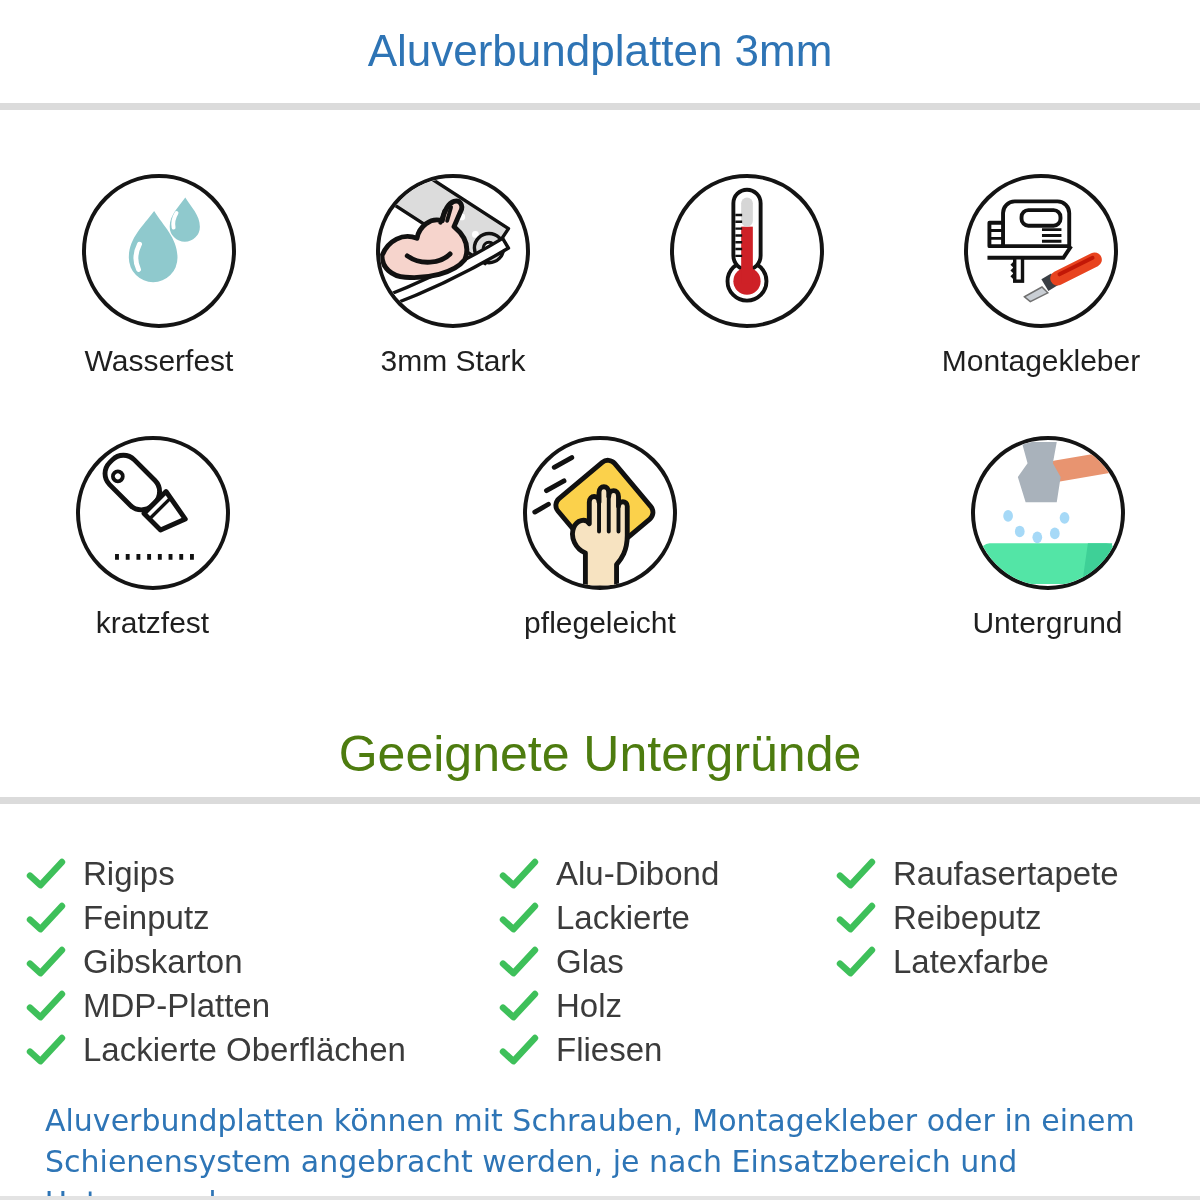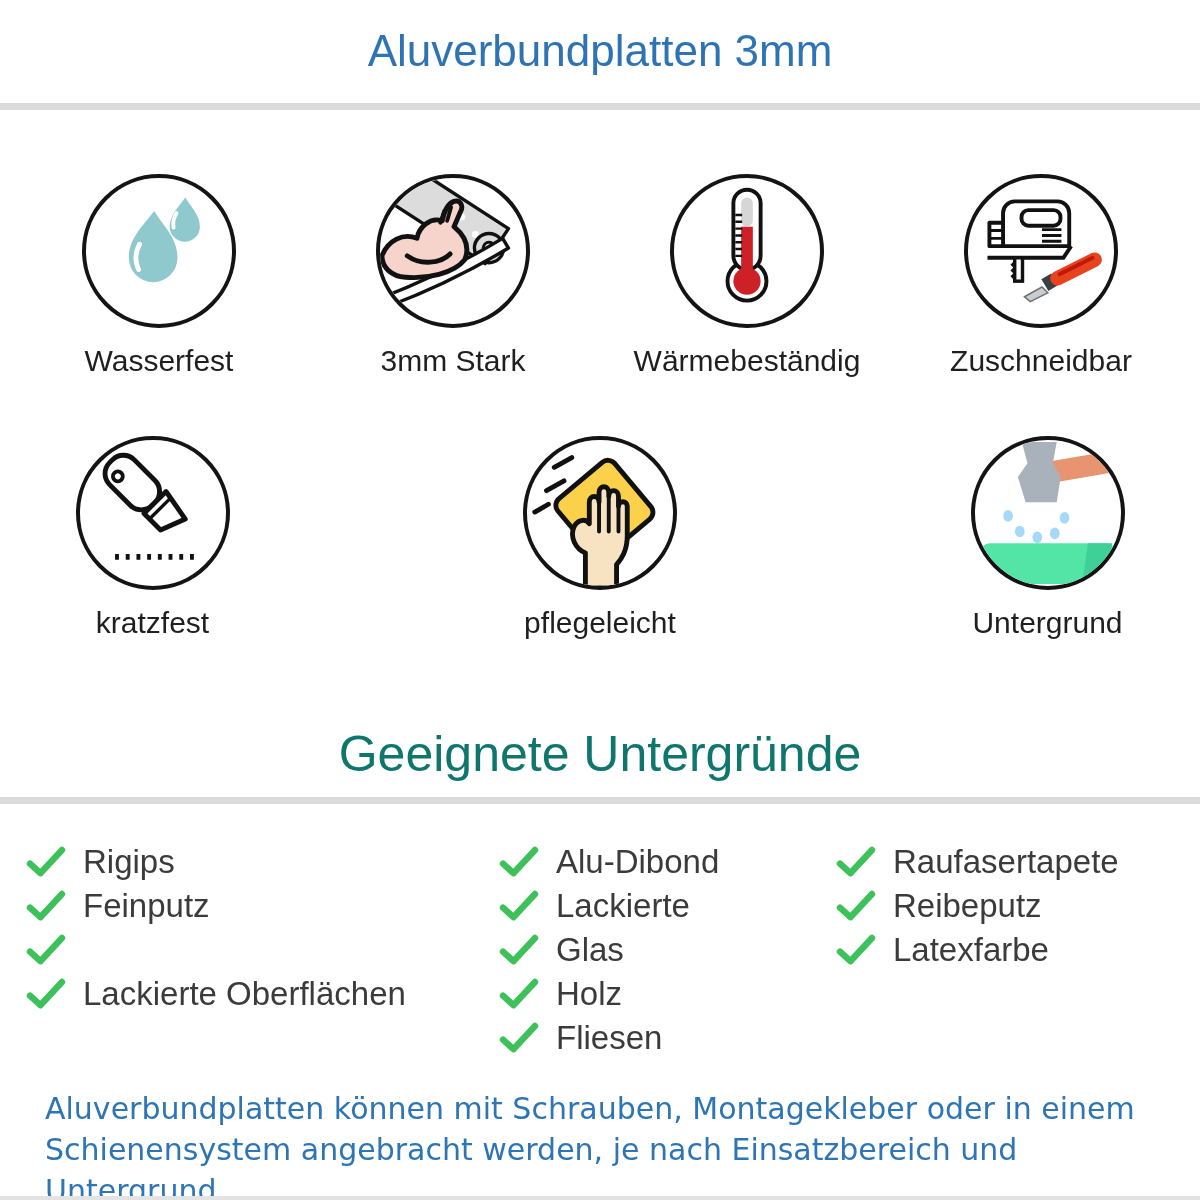--- a/index.html
+++ b/index.html
@@ -6,41 +6,41 @@
   .canvas{
     position:relative;width:1200px;height:1200px;background:#ffffff;overflow:hidden;
     font-family:"Liberation Sans", sans-serif;
   }
   .title{
     margin:22px 0 0 0;text-align:center;font-size:44px;line-height:58px;
     font-weight:400;color:#2e74b5;letter-spacing:0px;
   }
   .subtitle{
     margin:84px 0 0 0;text-align:center;font-size:50px;line-height:60px;
-    font-weight:400;color:#0f766e;
+    font-weight:400;color:#4d7c0f;
   }
   .divider{height:7px;background:#dbdbdb;width:100%;}
   .divider.top{margin-top:23px;}
   .divider.mid{margin-top:13px;}
   .features-row{display:flex;justify-content:center;align-items:flex-start;}
   .features-row.row-1{margin-top:64px;}
   .features-row.row-2{margin-top:58px;justify-content:space-between;}
   .row-1 .feature{width:294px;}
   .row-2 .feature{width:305px;}
   .feature{display:flex;flex-direction:column;align-items:center;}
   .icon-circle{
     width:146px;height:146px;border:4px solid #141414;border-radius:50%;
     overflow:hidden;background:#fff;flex:0 0 auto;
   }
   .icon-circle svg{width:146px;height:146px;display:block;}
   .feature-label{
     margin-top:16px;font-size:30px;line-height:34px;color:#1f1f1f;
     text-align:center;white-space:nowrap;
   }
-  .checklist{display:flex;align-items:flex-start;padding-left:25px;margin-top:36px;}
+  .checklist{display:flex;align-items:flex-start;padding-left:25px;margin-top:48px;}
   .col{list-style:none;margin:0;padding:0;}
   .col-1{width:473px;}
   .col-2{width:337px;}
   .col-3{width:350px;}
   .check-item{display:flex;align-items:center;height:44px;}
   .check{width:42px;height:32px;margin-right:16px;flex:0 0 auto;}
   .check svg{width:42px;height:32px;display:block;}
   .check-label{font-size:33px;color:#3b3b3b;white-space:nowrap;}
   .footer{
     margin:28px 0 0 0;padding:0 45px;color:#2e75b6;
@@ -99,21 +99,20 @@
             <line x1="63" y1="38" x2="70" y2="38"></line>
               <line x1="63" y1="45" x2="70" y2="45"></line>
             <line x1="63" y1="52" x2="70" y2="52"></line>
               <line x1="63" y1="59" x2="70" y2="59"></line>
             <line x1="63" y1="66" x2="70" y2="66"></line>
               <line x1="63" y1="73" x2="70" y2="73"></line>
             <line x1="63" y1="80" x2="70" y2="80"></line>
           </g>
         </svg>
       </div>
-      <div class="feature-label">Wärmebeständig</div>
     </div>
 
     <div class="feature">
       <div class="icon-circle">
         <svg viewBox="0 0 150 150">
           <g fill="#fff" stroke="#111" stroke-width="4" stroke-linejoin="round">
             <path d="M48 24 h44 a12 12 0 0 1 12 12 v34 h-68 v-34 a12 12 0 0 1 12 -12 z"></path>
             <path d="M62 33 h26 a7 7 0 0 1 7 7 v2 a7 7 0 0 1 -7 7 h-26 a7 7 0 0 1 -7 -7 v-2 a7 7 0 0 1 7 -7 z"></path>
             <rect x="22" y="46" width="14" height="24"></rect>
           </g>
@@ -126,21 +125,21 @@
           </g>
           <path d="M20 82 H98 L106 70" fill="none" stroke="#111" stroke-width="4" stroke-linejoin="round"></path>
           <rect x="48" y="82" width="8" height="24" fill="#fff" stroke="#111" stroke-width="3.5"></rect>
           <path d="M48 86 l-3 3 l3 3 l-3 3 l3 3 l-3 3 l3 3" fill="none" stroke="#111" stroke-width="2"></path>
           <polygon points="58,122 76,112 82,118 64,127" fill="#c9ced4" stroke="#707070" stroke-width="1.5"></polygon>
           <line x1="79" y1="110" x2="89" y2="104" stroke="#3a3f45" stroke-width="14"></line>
           <line x1="92" y1="103" x2="130" y2="84" stroke="#e8431f" stroke-width="15" stroke-linecap="round"></line>
           <line x1="94" y1="99" x2="128" y2="82" stroke="#c21807" stroke-width="4" stroke-linecap="round"></line>
         </svg>
       </div>
-      <div class="feature-label">Zuschneidbar</div>
+      <div class="feature-label">Montagekleber</div>
     </div>
   </div>
 
   <div class="features-row row-2">
 
     <div class="feature">
       <div class="icon-circle">
         <svg viewBox="0 0 150 150">
           <g transform="rotate(-45 70 60)" fill="#fff" stroke="#111" stroke-linejoin="round">
             <rect x="52" y="6" width="36" height="62" rx="16" stroke-width="5"></rect>
@@ -213,20 +212,29 @@
             </svg>
           </span>
         <span class="check-label">Feinputz</span>
       </li>
       <li class="check-item">
         <span class="check">
             <svg viewBox="0 0 50 40">
               <path d="M5 22 L18 34 L45 5" fill="none" stroke="#3ec05a" stroke-width="8" stroke-linecap="round" stroke-linejoin="round"></path>
             </svg>
           </span>
+        <span class="check-label">Gibskarton</span>
+      </li>
+      <li class="check-item">
+        <span class="check">
+            <svg viewBox="0 0 50 40">
+              <path d="M5 22 L18 34 L45 5" fill="none" stroke="#3ec05a" stroke-width="8" stroke-linecap="round" stroke-linejoin="round"></path>
+            </svg>
+          </span>
+        <span class="check-label">MDP-Platten</span>
       </li>
       <li class="check-item">
         <span class="check">
             <svg viewBox="0 0 50 40">
               <path d="M5 22 L18 34 L45 5" fill="none" stroke="#3ec05a" stroke-width="8" stroke-linecap="round" stroke-linejoin="round"></path>
             </svg>
           </span>
         <span class="check-label">Lackierte Oberflächen</span>
       </li>
     </ul>

